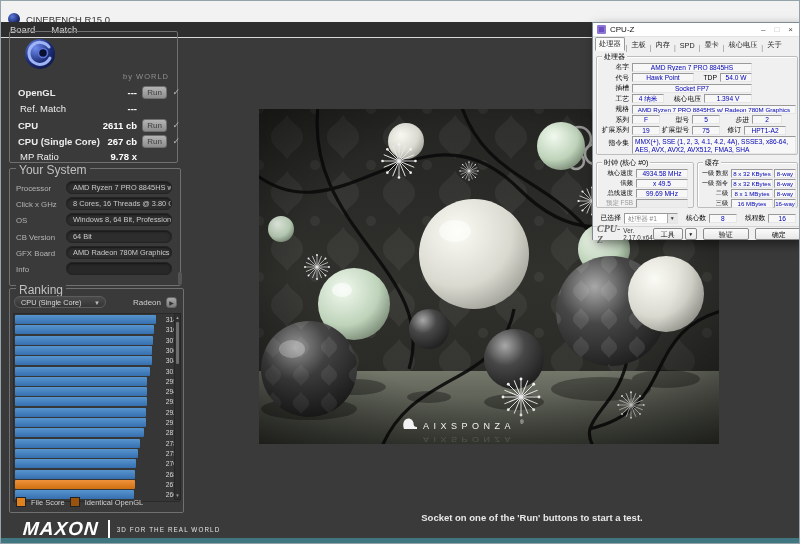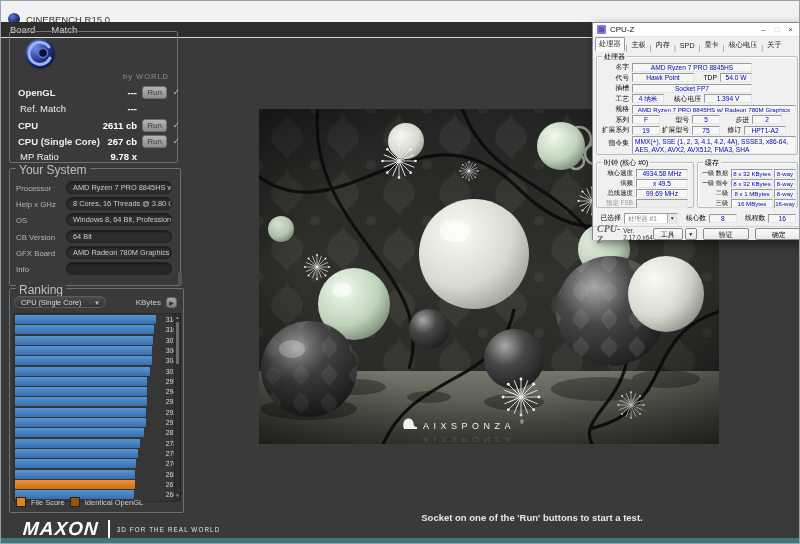--- a/index.html
+++ b/index.html
@@ -325,21 +325,21 @@
   </div>
 
   <div id="sysbox" class="panel">
     <span class="legend">Your System</span>
     <div id="sysfields">
         <div class="sys-row" style="top: 12px;">
           <span class="lbl">Processor</span>
           <div class="field">AMD Ryzen 7 PRO 8845HS w/ Radeon 780M</div>
         </div>
         <div class="sys-row" style="top: 28.2px;">
-          <span class="lbl">Help x GHz</span>
+          <span class="lbl">Click x GHz</span>
           <div class="field">8 Cores, 16 Threads @ 3.80 GHz</div>
         </div>
         <div class="sys-row" style="top: 44.4px;">
           <span class="lbl">OS</span>
           <div class="field">Windows 8, 64 Bit, Professional Edition (builc</div>
         </div>
         <div class="sys-row" style="top: 60.6px;">
           <span class="lbl">CB Version</span>
           <div class="field">64 Bit</div>
         </div>
@@ -354,21 +354,21 @@
       </div>
     <div class="sys-scroll"></div>
   </div>
 
   <div id="rankbox" class="panel">
     <span class="legend">Ranking</span>
     <div class="rank-dd">
       <span>CPU (Single Core)</span>
       <span class="arr">▼</span>
     </div>
-    <span class="rank-details">KBytes</span>
+    <span class="rank-details">Radeon</span>
     <div class="rank-details-btn"><span>▶</span></div>
     <div id="ranklist">
         <div class="rank-row" style="top: 1px;">
           <div class="rank-bar" style="width: 141px;"><span>13. 32C/64T @ 4.00 GHz, AMD Ryzen Threadrippe</span></div>
           <span class="rank-score">314</span>
         </div>
         <div class="rank-row" style="top: 11.3px;">
           <div class="rank-bar" style="width: 139px;"><span>14. 64C/128T @ 3.20 GHz, AMD Ryzen Threadripp</span></div>
           <span class="rank-score">310</span>
         </div>

